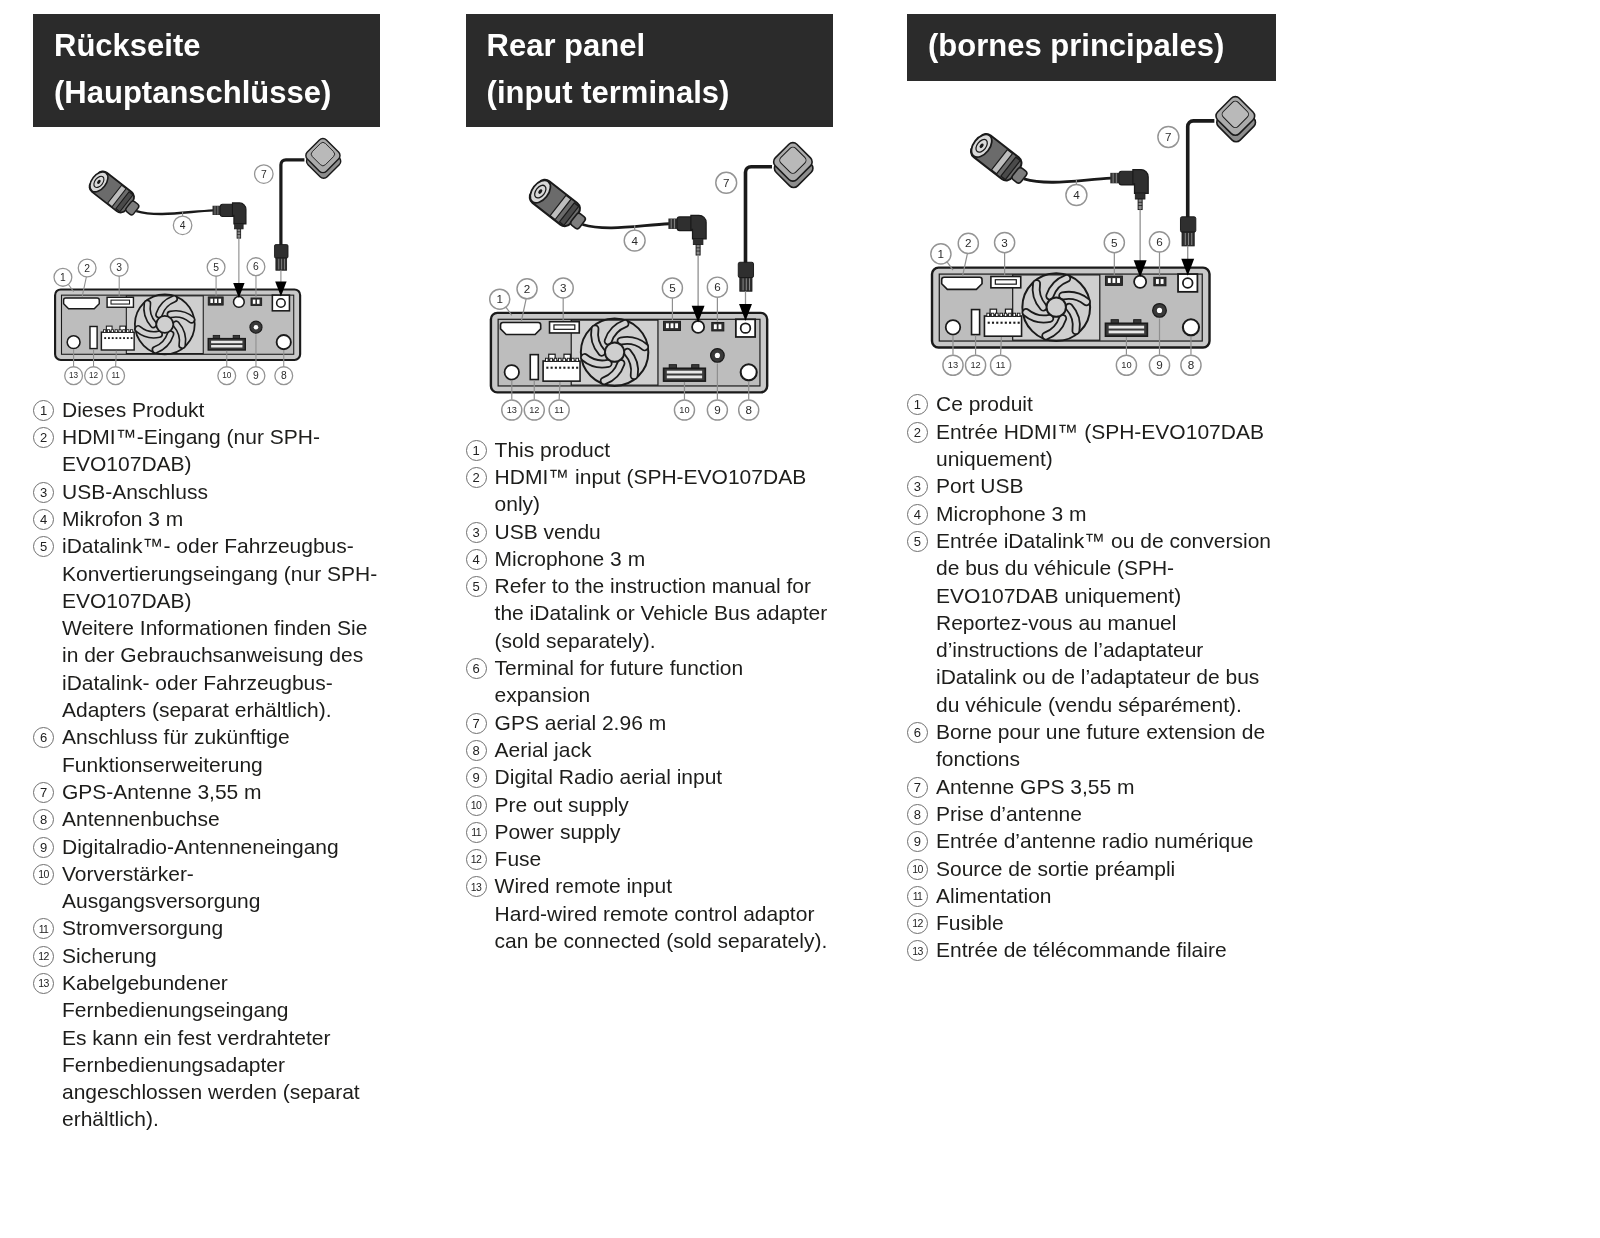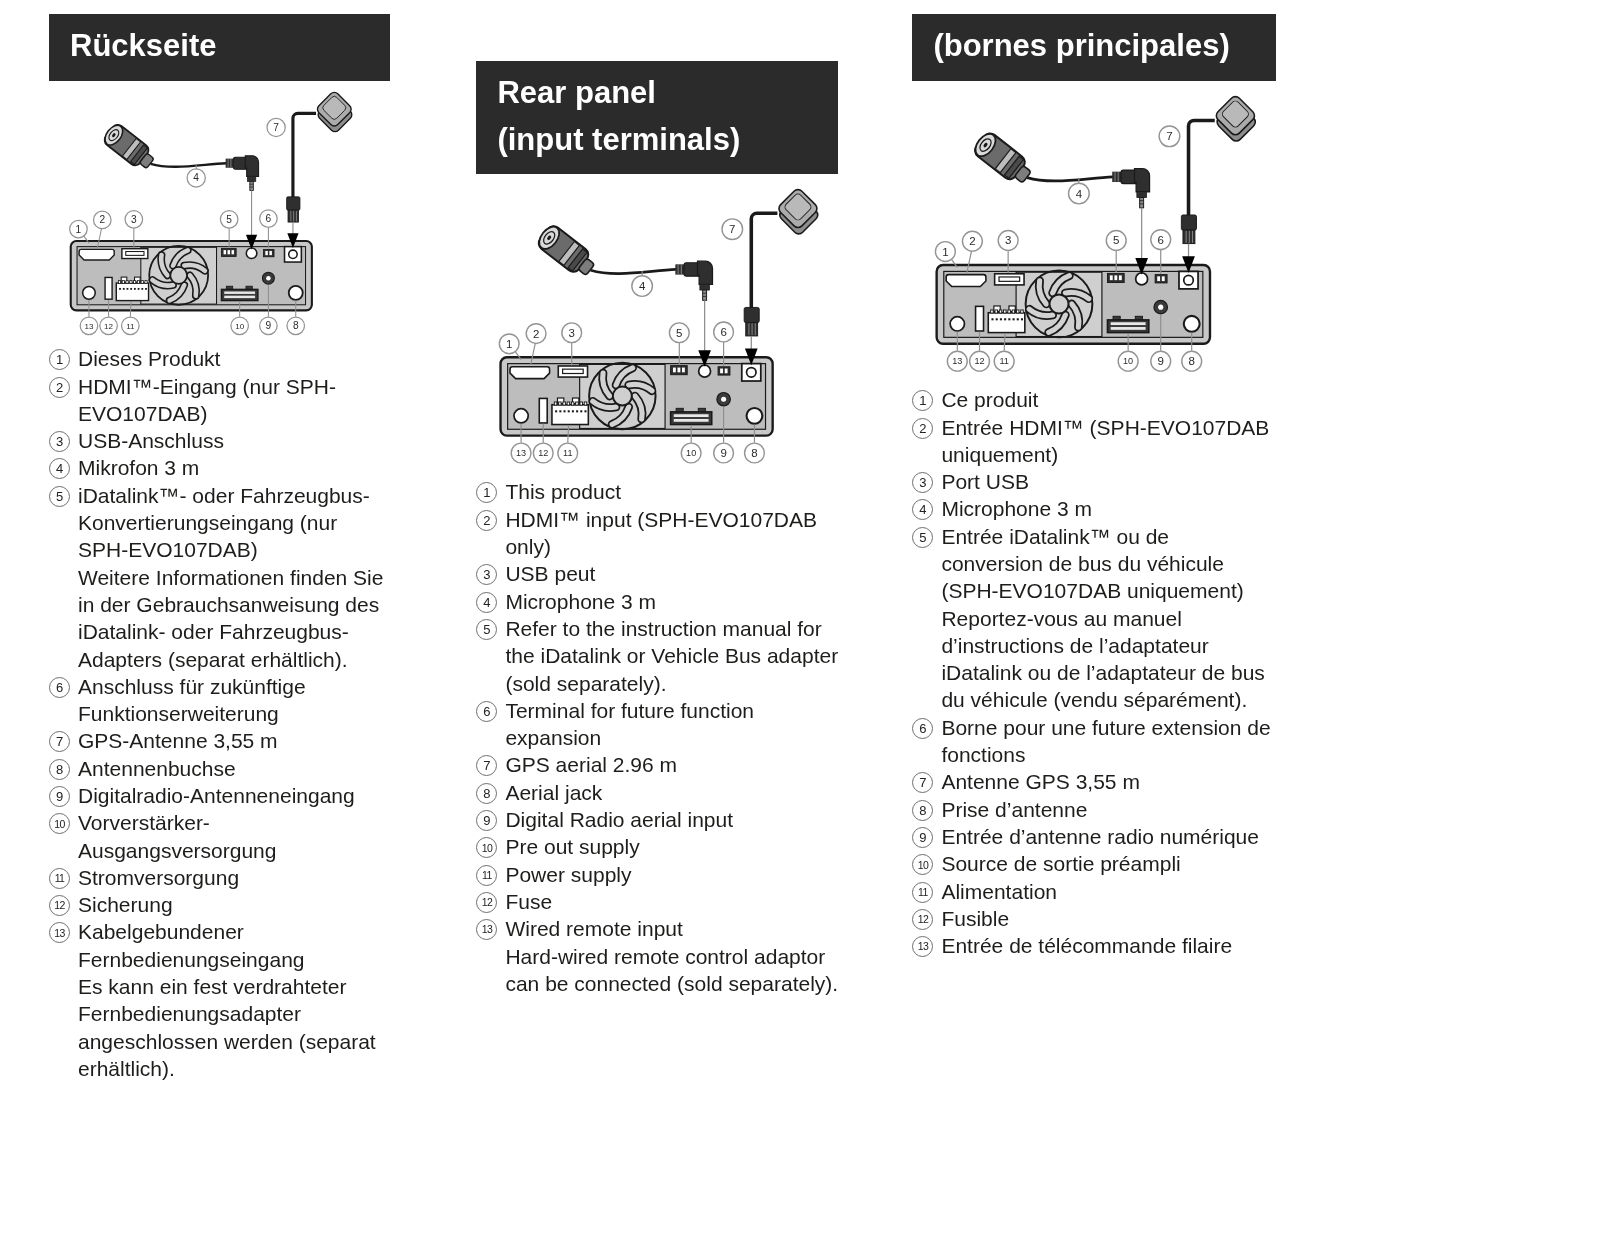--- a/index.html
+++ b/index.html
@@ -1,20 +1,20 @@
 <!DOCTYPE html>
 <html style="--header-bg: #2b2b2b; --header-text: #ffffff; --body-text: #1d1d1b;"><head>
 <meta charset="utf-8">
 <style>
   html,body{margin:0;padding:0;background:#fff;}
   body{font-family:"Liberation Sans","DejaVu Sans",sans-serif;color:var(--body-text,#1d1d1b);}
-  .page{width:1304px;height:1238px;box-sizing:border-box;padding:14px 28px 0 49px;display:flex;overflow:hidden;background:#fff;}
+  .page{width:1304px;height:1238px;box-sizing:border-box;padding:14px 28px 0 33px;display:flex;overflow:hidden;background:#fff;}
   .col{display:flex;flex-direction:column;box-sizing:border-box;}
   .col-de{width:432px;margin-right:86px;}
-  .col-en{width:458px;margin-right:74px;margin-top:47px;}
+  .col-en{width:458px;margin-right:74px;}
   .col-fr{width:460px;}
   .hdr{background:var(--header-bg,#2b2b2b);color:var(--header-text,#ffffff);
        font-weight:bold;font-size:31px;line-height:1.5;padding:9px 18px 11px 21px;letter-spacing:0;}
   .diagram{margin:14px 6px 4px 0;}
   .col-de .diagram{margin:10px 26px 0 0;}
   .diagram svg{width:100%;height:auto;display:block;}
   .legend{list-style:none;margin:8px 0 0;padding:0;font-size:21px;line-height:1.3;}
   .item{display:flex;align-items:flex-start;}
   .num{flex:0 0 auto;width:21px;height:21px;border:1.6px solid #6f6f6f;border-radius:50%;
        display:flex;align-items:center;justify-content:center;font-size:13px;line-height:1;
@@ -24,20 +24,21 @@
   .note{display:block;}
 </style>
 </head>
 <body>
 
 <div class="page">
 
   <section class="col col-de">
     <header class="hdr">
       <div>Rückseite</div>
+      <div>(Hauptanschlüsse)</div>
     </header>
     <div class="diagram">
         <svg viewBox="0 0 450 352" xmlns="http://www.w3.org/2000/svg">
 
   <g>
     <rect x="31" y="214" width="344" height="99" rx="8" fill="#c8c8c8" stroke="#1a1a1a" stroke-width="3"></rect>
     <rect x="40" y="222" width="326" height="83" fill="#bdbdbd" stroke="#1a1a1a" stroke-width="1.5"></rect>
     <rect x="131" y="223" width="108" height="81" fill="#cfcfcf" stroke="#1a1a1a" stroke-width="1.5"></rect>
     <g>
       <circle cx="185" cy="263" r="42" fill="none" stroke="#1a1a1a" stroke-width="2.5"></circle>
@@ -461,21 +462,21 @@
         <li class="item">
     <span class="num">1</span>
     <span class="txt"><span>This product</span></span>
   </li>
         <li class="item">
     <span class="num">2</span>
     <span class="txt"><span>HDMI™ input (SPH-EVO107DAB only)</span></span>
   </li>
         <li class="item">
     <span class="num">3</span>
-    <span class="txt"><span>USB peut</span></span>
+    <span class="txt"><span>USB vendu</span></span>
   </li>
         <li class="item">
     <span class="num">4</span>
     <span class="txt"><span>Microphone 3 m</span></span>
   </li>
         <li class="item">
     <span class="num">5</span>
     <span class="txt"><span class="note">Refer to the instruction manual for the iDatalink or Vehicle Bus adapter (sold separately).</span></span>
   </li>
         <li class="item">

